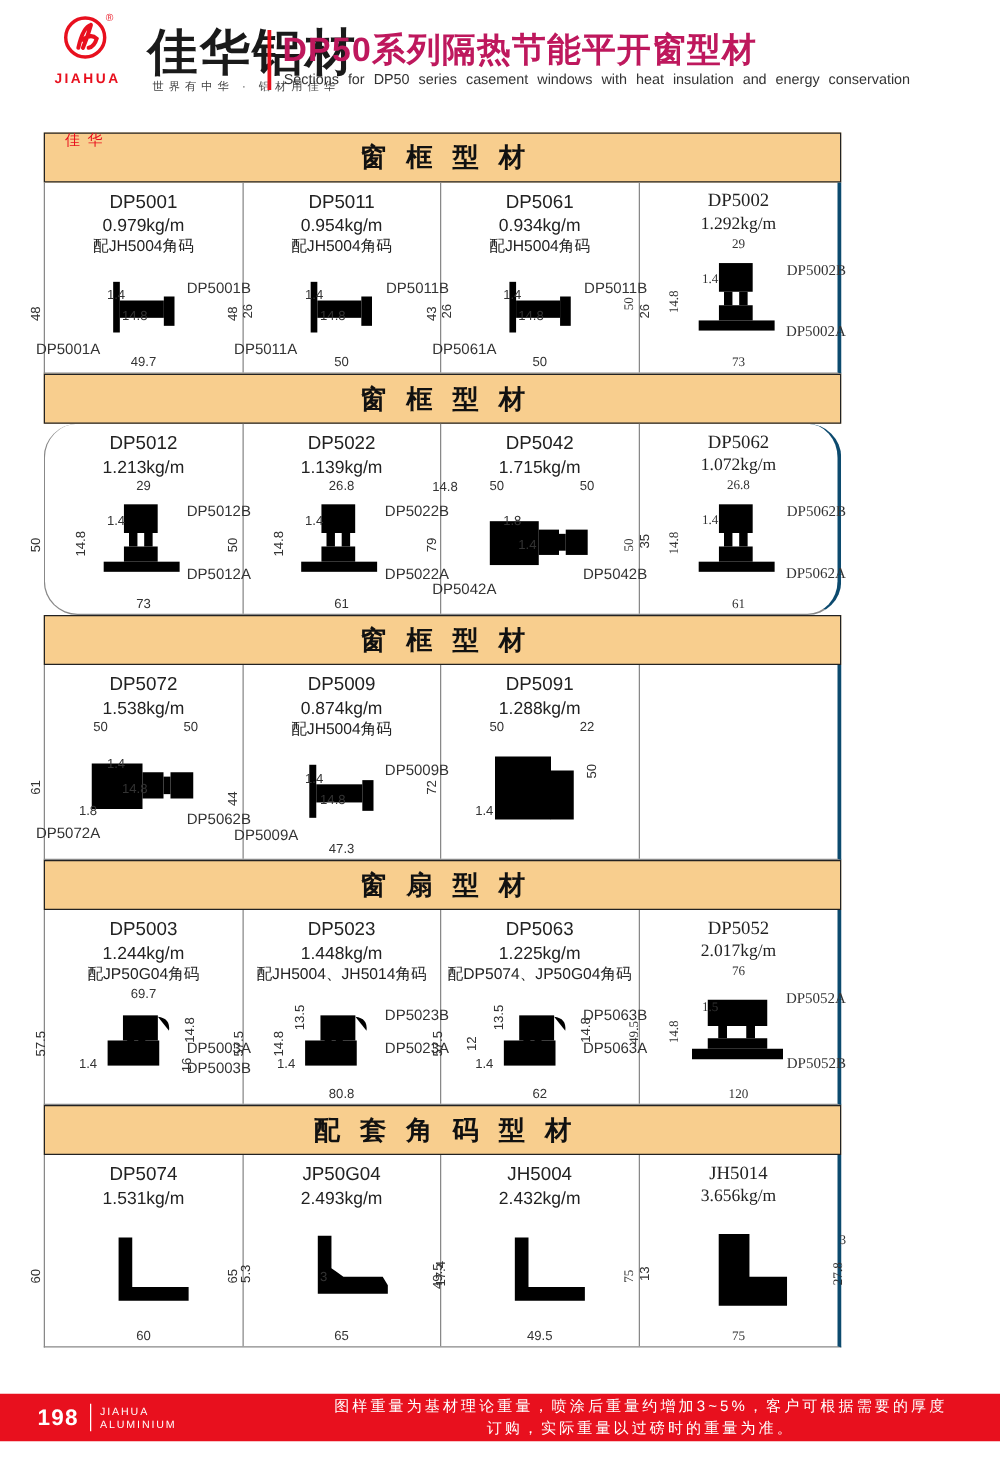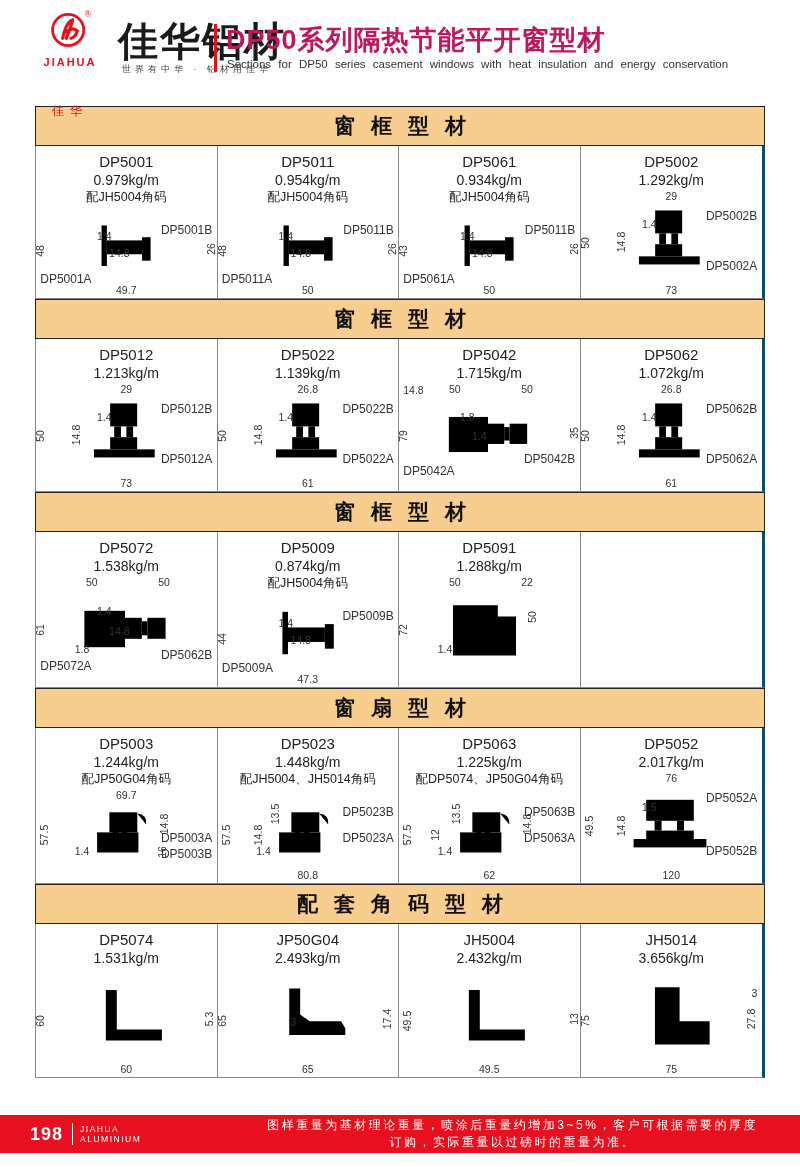--- a/index.html
+++ b/index.html
@@ -9,28 +9,28 @@
   .logo-block{position:absolute;left:26px;top:8px;width:88px;text-align:center;}
   .logo-mark{width:44px;height:44px;margin:0 auto;}
   .logo-en{color:#e8101e;font-weight:bold;font-size:11px;letter-spacing:2px;line-height:12px;}
   .logo-cn{color:#e8101e;font-weight:normal;font-size:12px;letter-spacing:6px;line-height:14px;margin-top:36px;}
   .brand-cn{position:absolute;left:118px;top:14px;font-size:40px;font-weight:bold;color:#1a1a1a;letter-spacing:2px;}
   .slogan{position:absolute;left:122px;top:63px;font-size:9px;color:#444;letter-spacing:4px;}
   .hdr-divider{position:absolute;left:214px;top:24px;width:3px;height:48px;background:#e8101e;}
   .hdr-title{position:absolute;left:226px;top:22px;font-size:27px;font-weight:bold;color:#be185d;letter-spacing:1px;}
   .hdr-sub{position:absolute;left:227px;top:58px;font-size:11.5px;color:#333;word-spacing:4px;}
   
-  .table-wrap{margin:14px 35px 0 35px;width:730px;}
+  .table-wrap{margin:14px 35px 0 35px;width:638px;}
   .section-header{height:38px;background:#f8ce8e;border:1px solid #222;
     display:flex;align-items:center;justify-content:center;}
   .section-title{font-size:21px;font-weight:bold;color:#111;letter-spacing:16px;padding-left:16px;}
   .row{display:flex;border-left:1px solid #888;border-right:3px solid #0c4a6e;border-bottom:1px solid #888;}
   .cell{width:25%;box-sizing:border-box;border-right:1px solid #888;display:flex;
     flex-direction:column;align-items:center;padding-top:6px;}
-  .cell:last-child{border-right:none;}
+  .cell:last-child{border-right:none;font-family:Liberation Serif, serif;}
   .cell-code{font-size:15px;color:#222;line-height:19px;}
   .cell-weight{font-size:14px;color:#222;line-height:18px;}
   .cell-note{font-size:12.5px;color:#222;line-height:17px;}
   .drawing{position:relative;flex:1;width:172px;margin:2px 0 4px 0;}
   .draw-svg{position:absolute;left:10px;top:10px;width:150px;height:calc(100% - 22px);}
   .dim,.part{position:absolute;font-size:10.5px;color:#333;white-space:nowrap;}
   .part{font-size:12px;}
   .d-top{top:-1px;left:50%;transform:translateX(-50%);}
   .d-topL{top:-1px;left:30%;transform:translateX(-50%);}
   .d-topR{top:-1px;left:72%;transform:translateX(-50%);}
@@ -209,21 +209,21 @@
           <span class="dim d-inL">14.8</span>
           <span class="dim d-bottom">73</span>
           <span class="part d-tr">DP5002B</span>
           <span class="part d-br">DP5002A</span>
         </div>
       </div>
     </div>
     <div class="section-header">
       <span class="section-title">窗框型材</span>
     </div>
-    <div class="row" style="height: 152px;">
+    <div class="row" style="height: 152px; border-radius: 27px;">
       <div class="cell">
         <div class="cell-code">DP5012</div>
         <div class="cell-weight">1.213kg/m</div>
         <div class="drawing">
           <svg class="draw-svg" viewBox="0 0 160 120" preserveAspectRatio="xMidYMid meet">
             <use href="#vframe"></use>
           </svg>
           <span class="dim d-top">29</span>
           <span class="dim d-in1">1.4</span>
           <span class="dim d-left">50</span>

